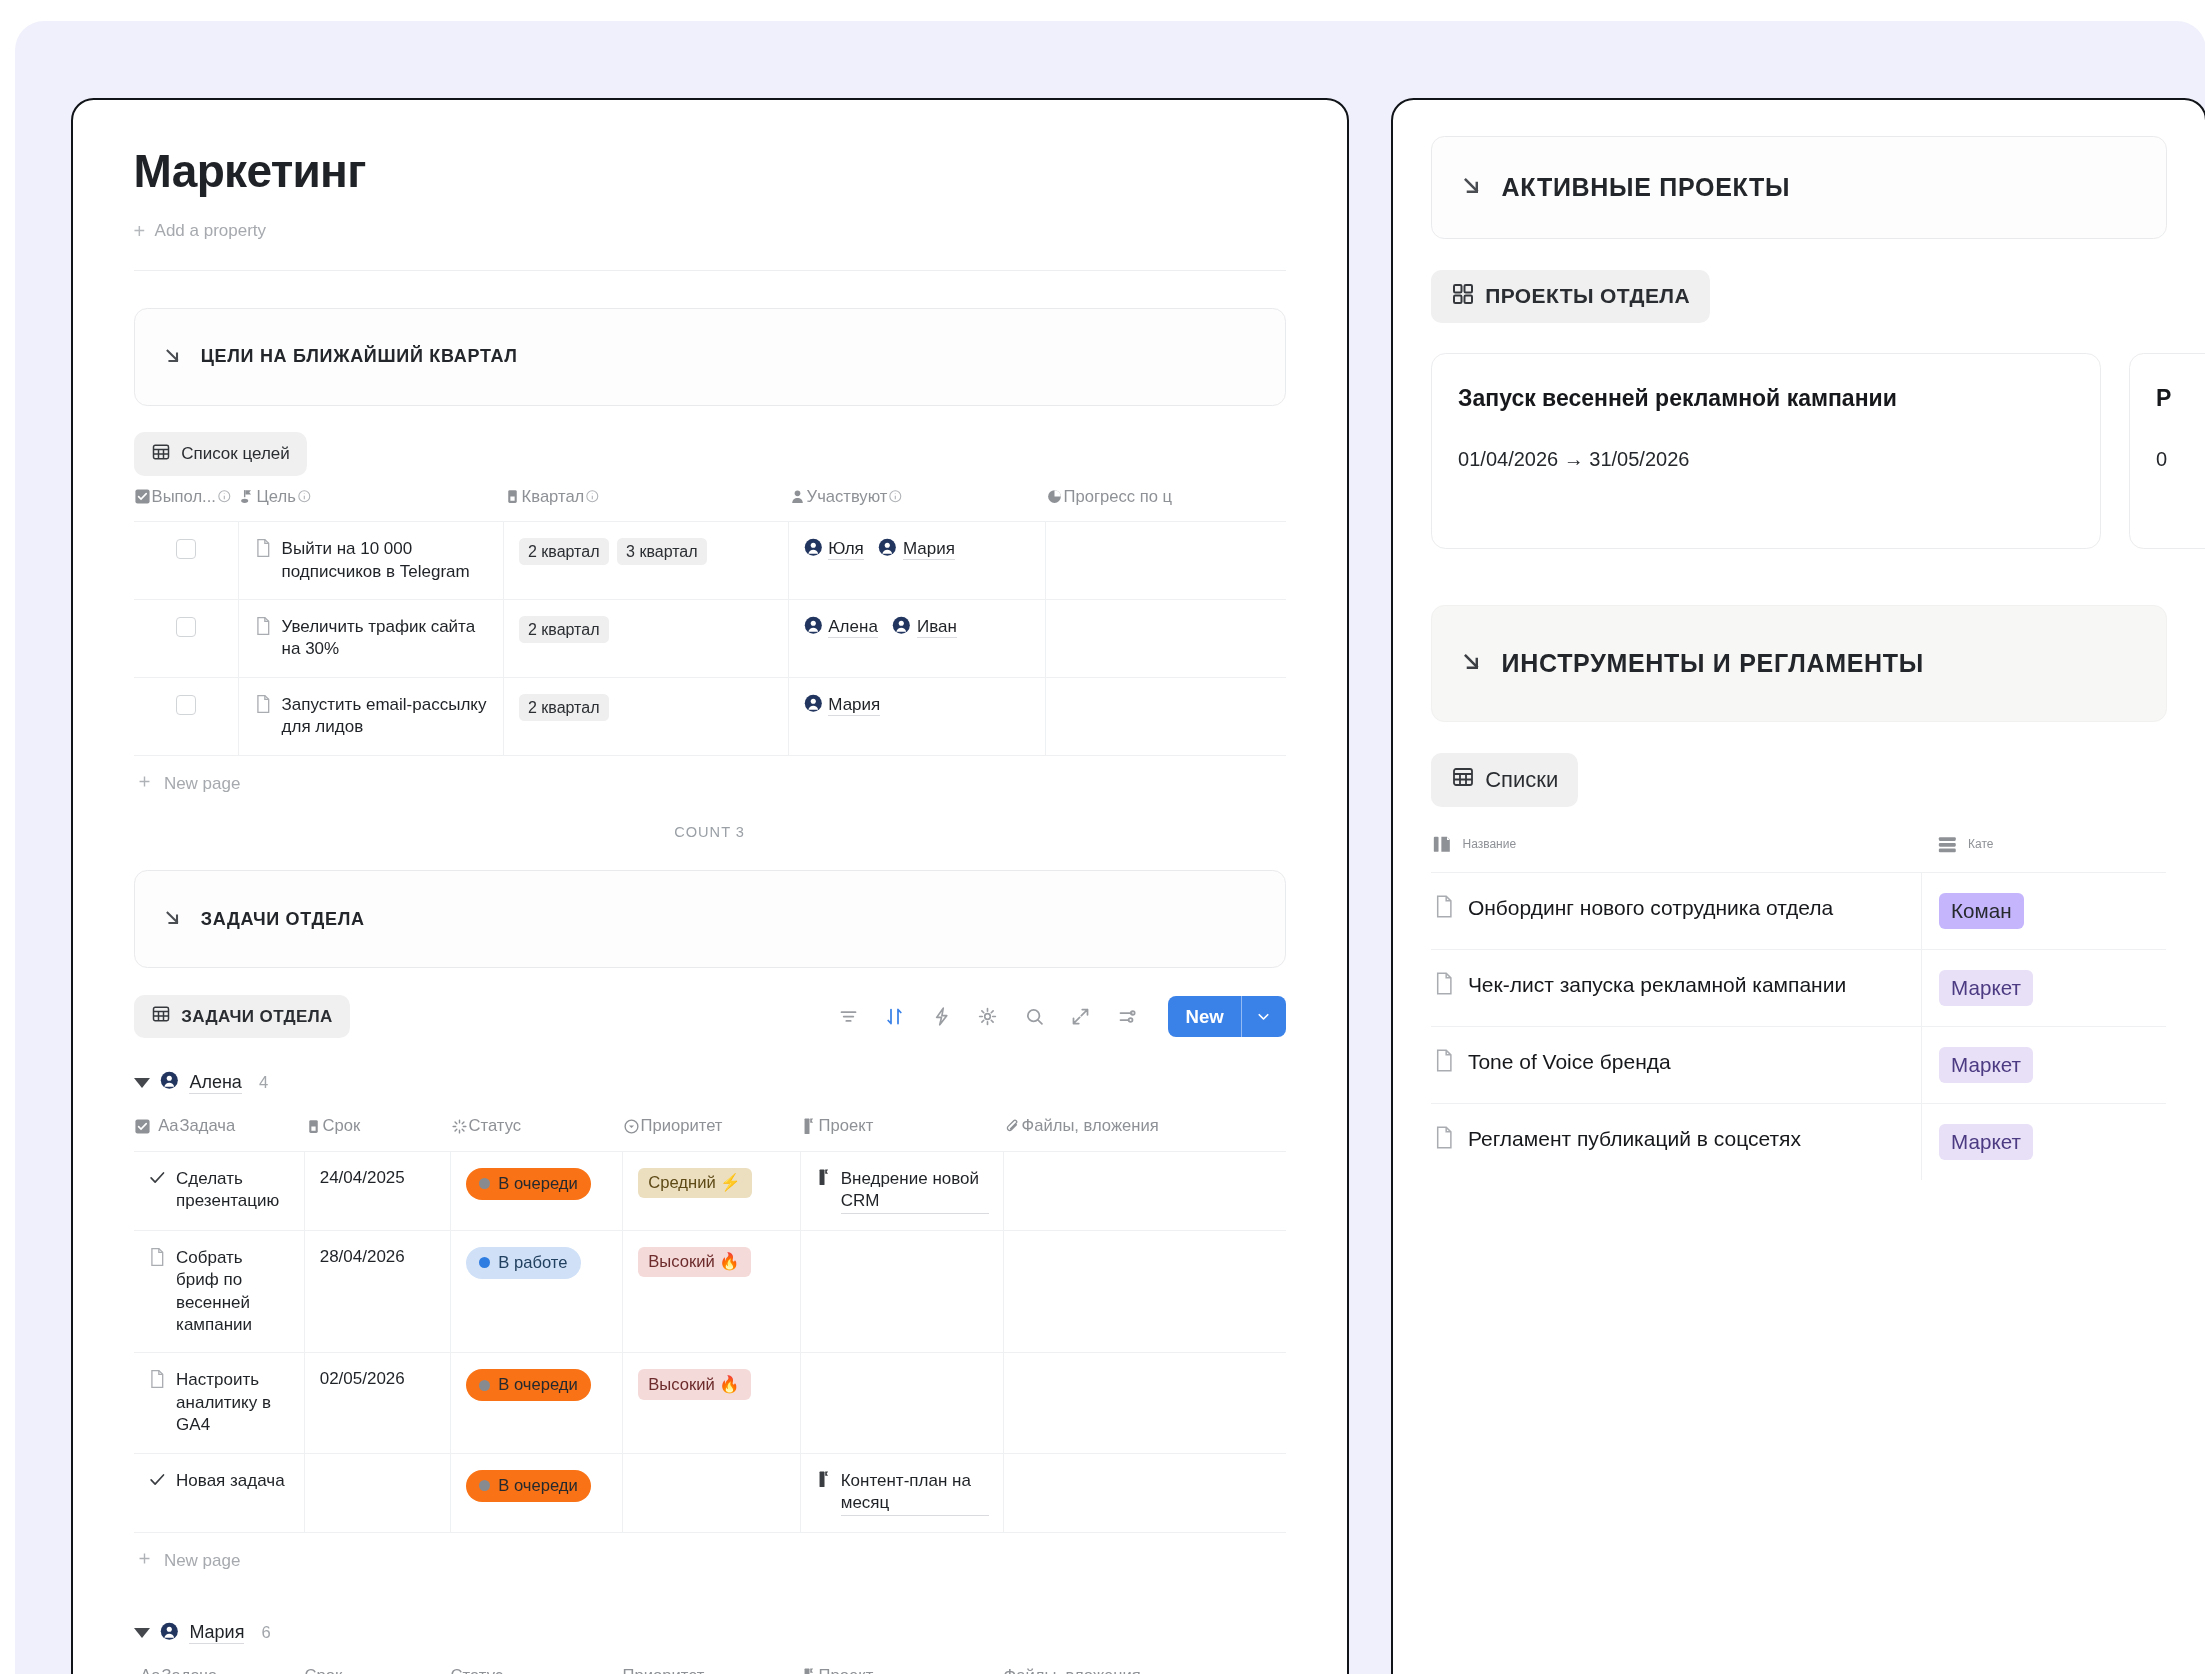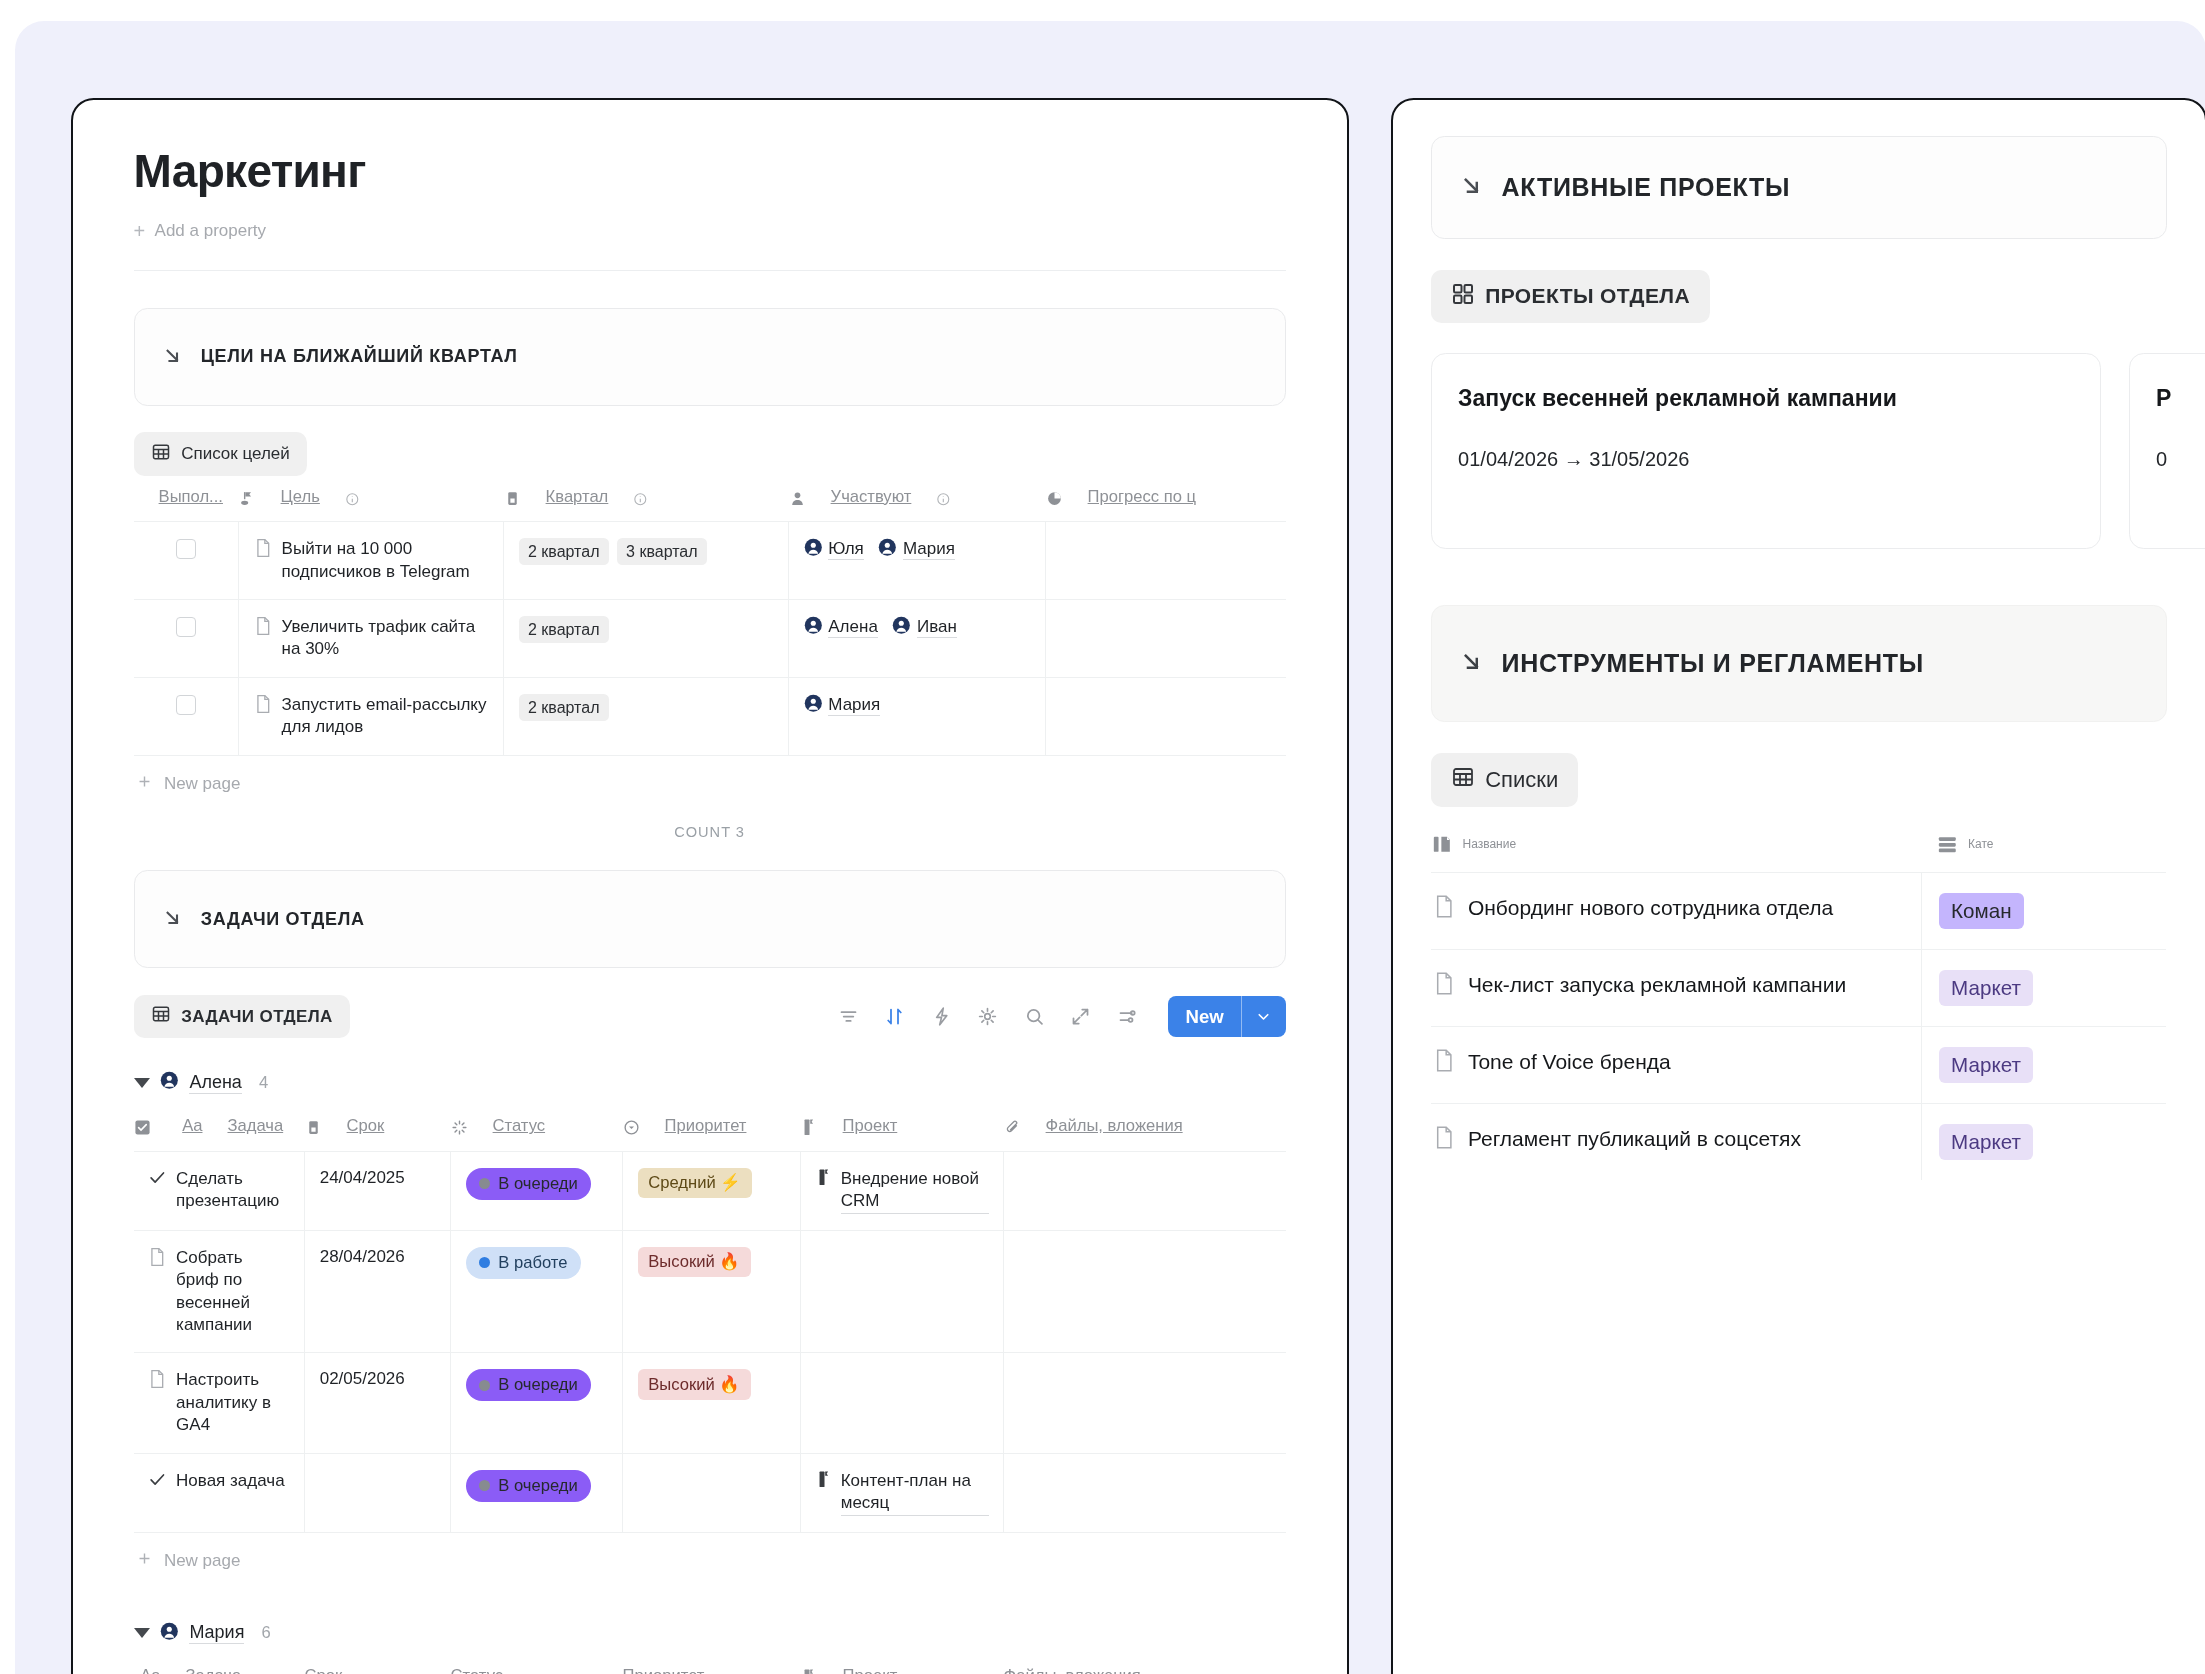--- a/index.html
+++ b/index.html
@@ -91,21 +91,21 @@
   }
   .new-btn .sep { width:1.3px; background:rgba(255,255,255,.45); }
   .new-btn .car { display:flex; align-items:center; padding:0 13.3px; }
 
   
   table.db { width:calc(100% - 122px); margin:0 61px; border-collapse:collapse; table-layout:fixed; }
   table.db th {
     text-align:left; font-weight:400; font-size:16.6px; color:#8e9196;
     padding:10.6px 0 14.6px 0; white-space:nowrap; vertical-align:middle;
   }
-  table.db th .hd { display:flex; align-items:flex-end; gap:25px;text-decoration:underline; }
+  table.db th .hd { display:flex; align-items:center; gap:1px; }
   table.db td {
     border-top:1.3px solid #eef0f1; border-right:1.3px solid #eef0f1;
     padding:16px 14.6px; font-size:17px; color:#1f2226; vertical-align:top;
   }
   table.db td:last-child { border-right:none; }
   table.db tr td:first-child { border-right:1.3px solid #eef0f1; }
   .cellrow { display:flex; align-items:flex-start; gap:9.3px; }
   .cellrow .tx { line-height:1.32; }
 
   .ckbox { width:20px; height:20px; border:1.3px solid #d2d5d8; border-radius:4px; background:#fff; display:block; margin:1.3px auto 0; }
@@ -130,21 +130,21 @@
     display:flex; align-items:center; gap:10.6px;
     margin:33px 61px 10.6px 61px; font-size:18px; color:#1f2226;
   }
   .grouphdr .cnt { color:#a2a6ab; font-size:16.6px; margin-left:6.6px; }
   .grouphdr .nm { border-bottom:1.3px solid #d9dbde; }
   .tri { width:0;height:0;border-left:8.6px solid transparent;border-right:8.6px solid transparent;border-top:10px solid #44484d; }
 
   
   .pill { display:inline-flex; align-items:center; gap:8px; border-radius:663px; padding:6px 13.3px; font-size:16.6px; }
   .pill .dot { width:11.3px;height:11.3px;border-radius:50%; display:inline-block; }
-  .pill-queue { background:#8b5cf6; color:#26292d; }
+  .pill-queue { background:#f97316; color:#26292d; }
   .pill-queue .dot { background:#878b90; }
   .pill-work  { background:#cfe0f7; color:#22405f; }
   .pill-work .dot { background:#2f7de1; }
   .prio { display:inline-flex; align-items:center; gap:6.6px; border-radius:6px; padding:5.3px 10.6px; font-size:16.6px; }
   .prio-mid  { background:#ecdfc0; color:#5e4a17; }
   .prio-high { background:#f5dada; color:#6d2b2b; }
   .proj-link { display:inline-flex; align-items:flex-start; gap:8px; }
   .proj-link .tx { border-bottom:1.3px solid #d9dbde; line-height:1.32; }
 
   

